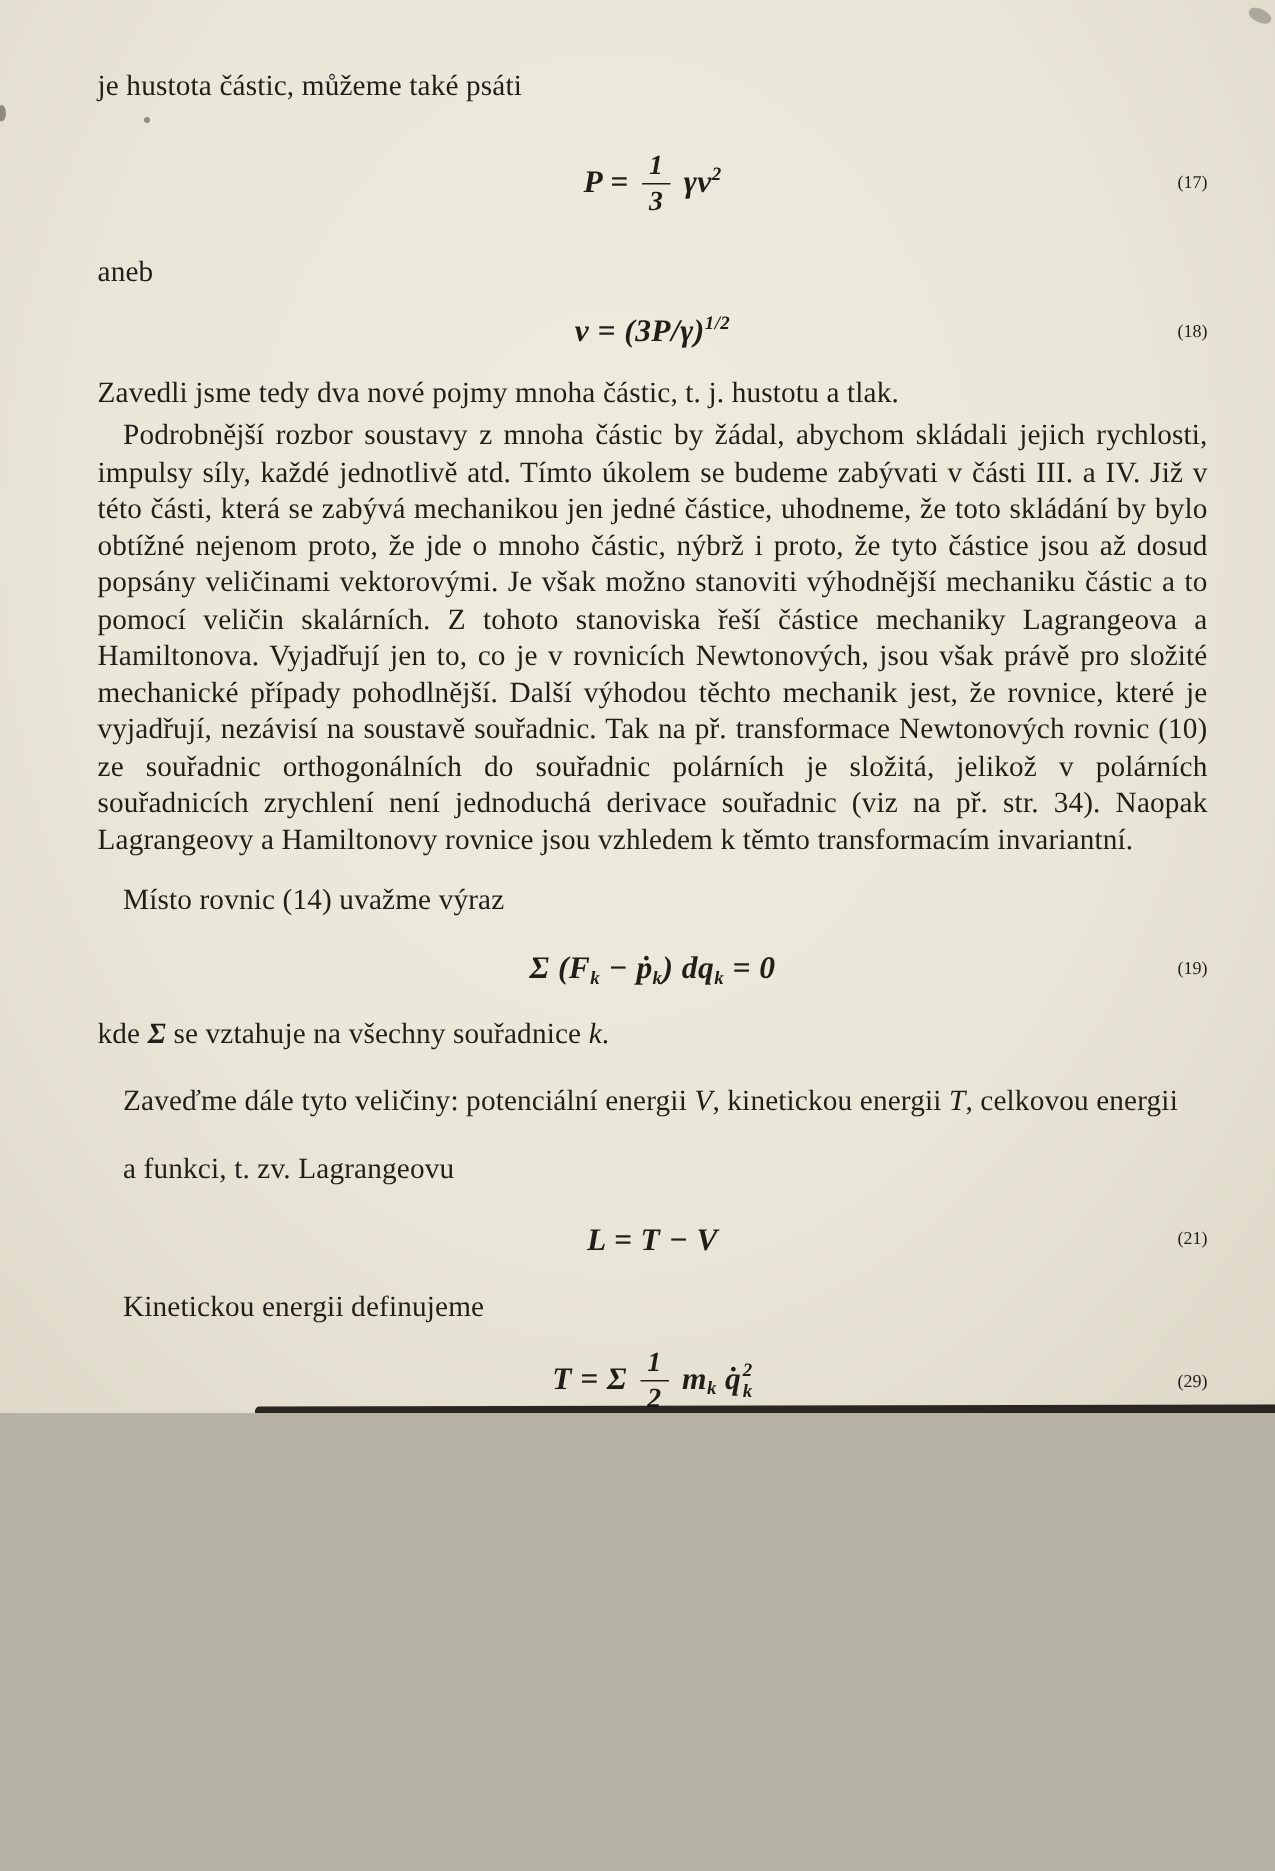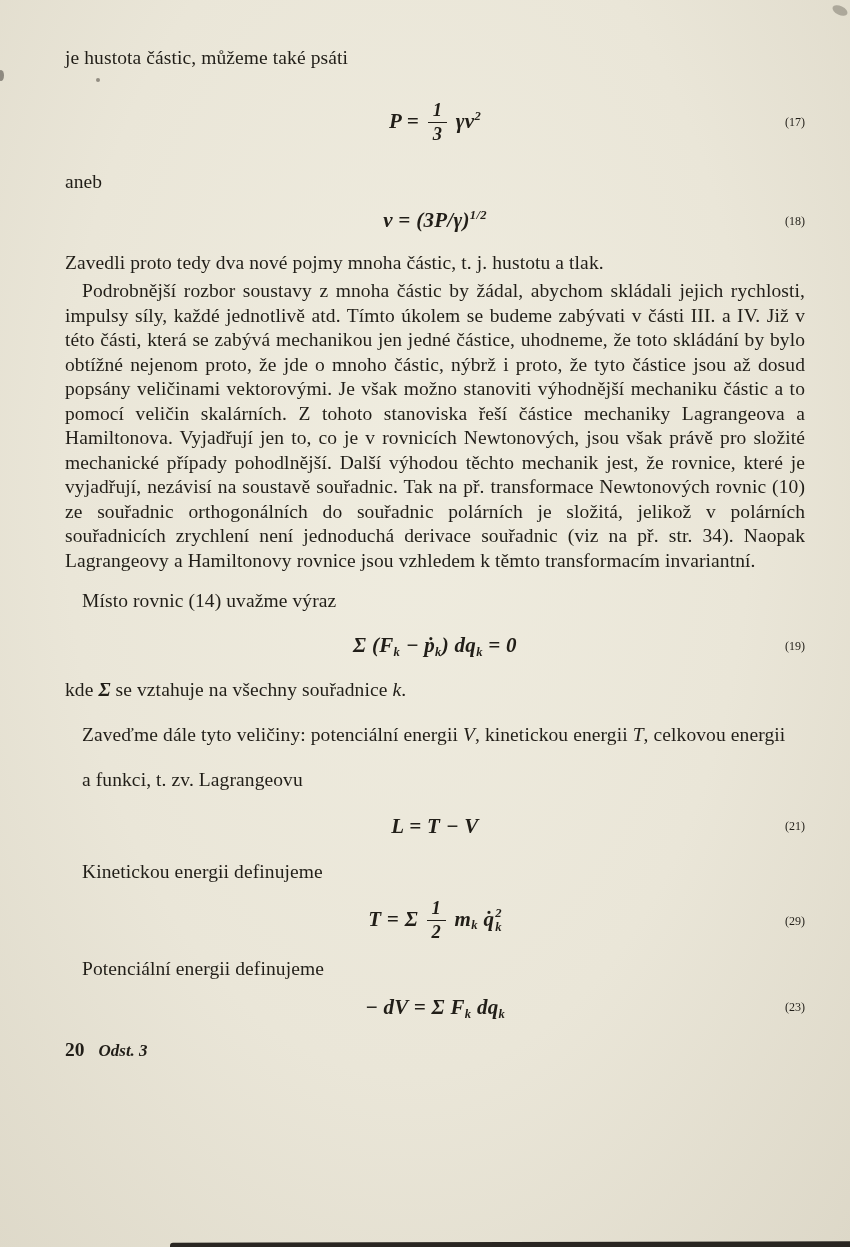--- a/index.html
+++ b/index.html
@@ -1,20 +1,20 @@
 <!DOCTYPE html>
 <html><head>
 <meta charset="utf-8">
 <style>
   * { box-sizing: border-box; }
   html, body { margin: 0; padding: 0; background: #b7b2a6; }
   .page {
     position: relative;
     width: 850px;
-    height: 1247px;
+    height: 942px;
     margin: 0 auto;
     overflow: hidden;
     background: radial-gradient(ellipse at 48% 38%, #efecdf 0%, #eae6d8 55%, #ddd8c8 100%);
     color: #211e18;
     font-family: "Liberation Serif", "DejaVu Serif", serif;
     padding: 46px 45px 0 65px;
   }
   .para {
     margin: 0;
     font-size: 19.5px;
@@ -130,21 +130,21 @@
     <span class="eq-label">(17)</span>
   </div>
 
   <p class="para mt26">aneb</p>
 
   <div class="eq-row mt10">
     <span class="eq-content"><span>v = (3P/γ)</span><sup>1/2</sup></span>
     <span class="eq-label">(18)</span>
   </div>
 
-  <p class="para mt14">Zavedli proto tedy dva nové pojmy mnoha částic, t. j. hustotu a tlak.</p>
+  <p class="para mt14">Zavedli jsme tedy dva nové pojmy mnoha částic, t. j. hustotu a tlak.</p>
 
   <p class="para indent mt4">Podrobnější rozbor soustavy z mnoha částic by žádal, abychom skládali jejich rychlosti, impulsy síly, každé jednotlivě atd. Tímto úkolem se budeme zabývati v části III. a IV. Již v této části, která se zabývá mechanikou jen jedné částice, uhodneme, že toto skládání by bylo obtížné nejenom proto, že jde o mnoho částic, nýbrž i proto, že tyto částice jsou až dosud popsány veličinami vektorovými. Je však možno stanoviti výhodnější mechaniku částic a to pomocí veličin skalárních. Z tohoto stanoviska řeší částice mechaniky Lagrangeova a Hamiltonova. Vyjadřují jen to, co je v rovnicích Newtonových, jsou však právě pro složité mechanické případy pohodlnější. Další výhodou těchto mechanik jest, že rovnice, které je vyjadřují, nezávisí na soustavě souřadnic. Tak na př. transformace Newtonových rovnic (10) ze souřadnic orthogonálních do souřadnic polárních je složitá, jelikož v polárních souřadnicích zrychlení není jednoduchá derivace souřadnic (viz na př. str. 34). Naopak Lagrangeovy a Hamiltonovy rovnice jsou vzhledem k těmto transformacím invariantní.</p>
 
   <p class="para indent mt16">Místo rovnic (14) uvažme výraz</p>
 
   <div class="eq-row mt16">
     <span class="eq-content"><span>Σ (F</span><sub>k</sub><span> − ṗ</span><sub>k</sub><span>) dq</span><sub>k</sub><span> = 0</span></span>
     <span class="eq-label">(19)</span>
   </div>
 

